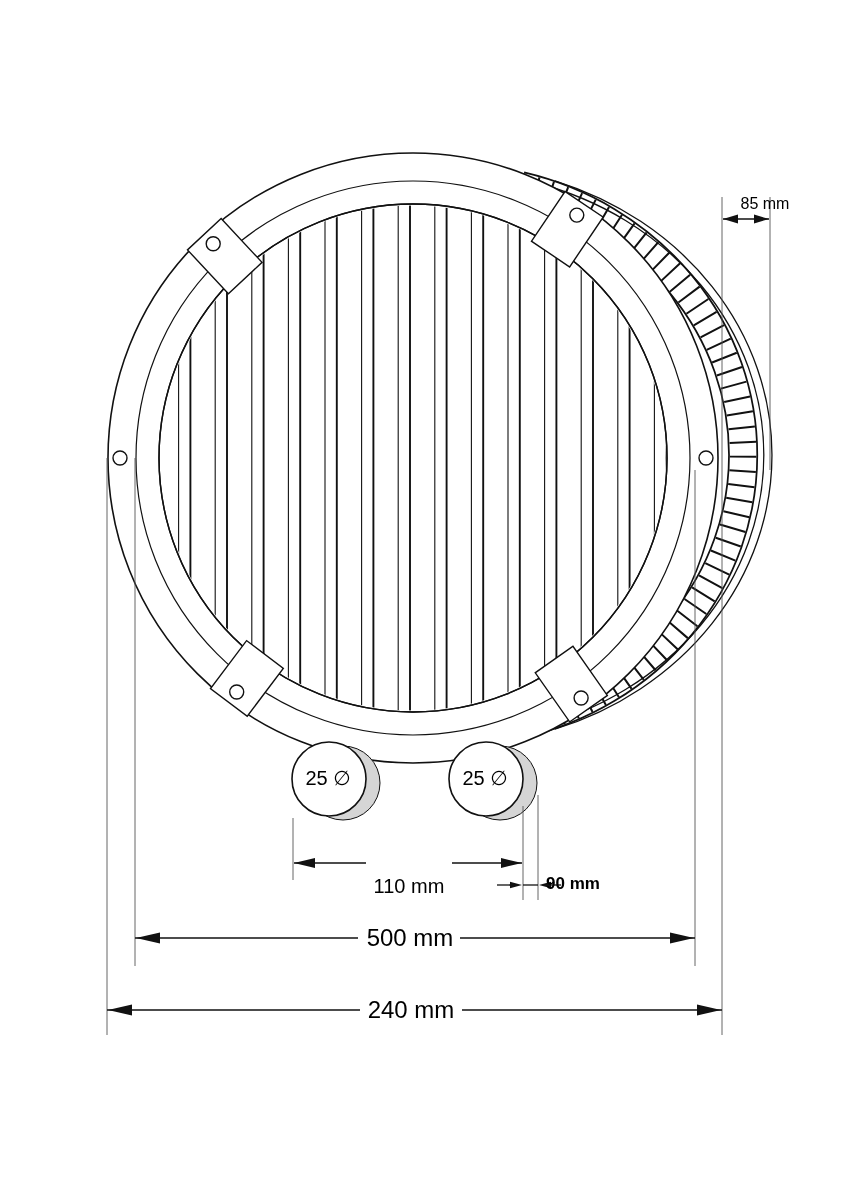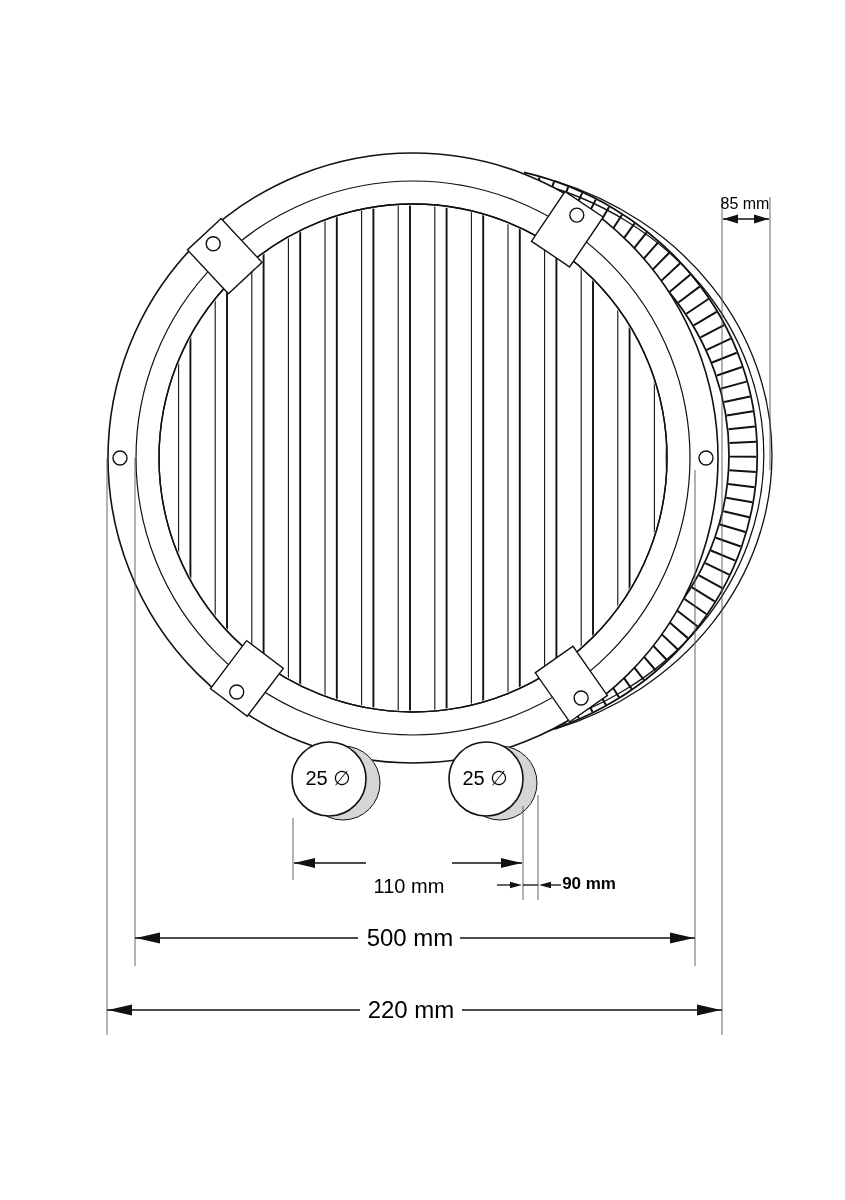--- a/index.html
+++ b/index.html
@@ -7,23 +7,23 @@
     width:845px;height:1200px;background:#ffffff;position:relative;
     font-family:"Liberation Sans", sans-serif;color:#000;overflow:hidden;
   }
   .stage{position:absolute;left:0;top:0;width:845px;height:1200px;}
   svg{position:absolute;left:0;top:0;}
   .dimlabel{
     position:absolute;text-align:center;color:#000;line-height:1.05;
     font-family:"Liberation Sans", sans-serif;white-space:nowrap;
     background:transparent;
   }
-  .lab-85   {left:716px;top:196px;width:58px;font-size:16px;}
+  .lab-85   {left:736px;top:196px;width:58px;font-size:16px;}
   .lab-110  {left:359px;top:852px;width:100px;font-size:20px;margin-top:24px;}
-  .lab-90   {left:546px;top:875px;width:70px;font-size:17px;font-weight:700;text-align:right;}
+  .lab-90   {left:546px;top:875px;width:70px;font-size:17px;font-weight:700;text-align:left;}
   .lab-280  {left:355px;top:925px;width:110px;font-size:24px;}
   .lab-310  {left:356px;top:997px;width:110px;font-size:24px;}
   .lab-spigot-left {left:293px;top:768px;width:70px;font-size:20px;}
   .lab-spigot-right{left:450px;top:768px;width:70px;font-size:20px;}
 </style>
 </head>
 <body>
 
 <div class="stage">
 
@@ -161,17 +161,17 @@
       <polygon points="108,1010 132,1004.5 132,1015.5" stroke="none"></polygon>
       <polygon points="721,1010 697,1004.5 697,1015.5" stroke="none"></polygon>
     </g>
   </g>
 </svg>
 
 <div class="dimlabel lab-85">85 mm</div>
 <div class="dimlabel lab-110">110 mm</div>
 <div class="dimlabel lab-90">90 mm</div>
 <div class="dimlabel lab-280">500 mm</div>
-<div class="dimlabel lab-310">220 mm</div>
+<div class="dimlabel lab-310">240 mm</div>
 <div class="dimlabel lab-spigot-left">25 ∅</div>
 <div class="dimlabel lab-spigot-right">25 ∅</div>
 
 </div>
 
 </body></html>

